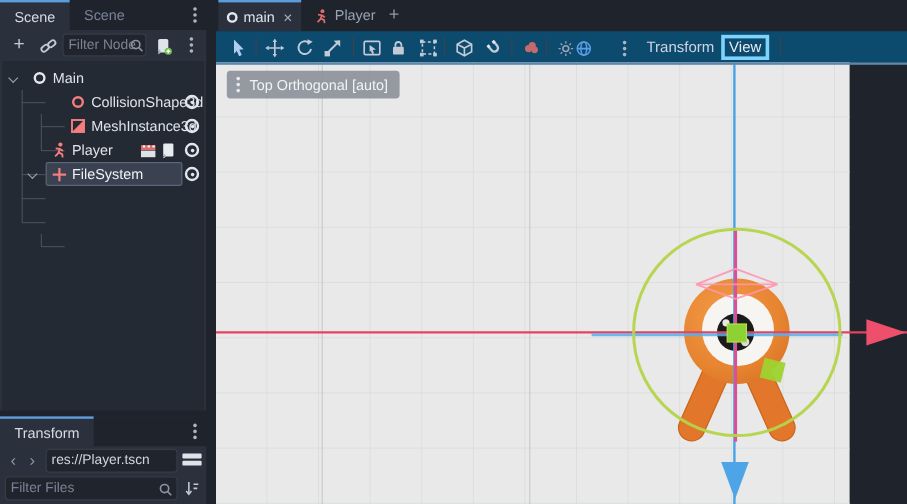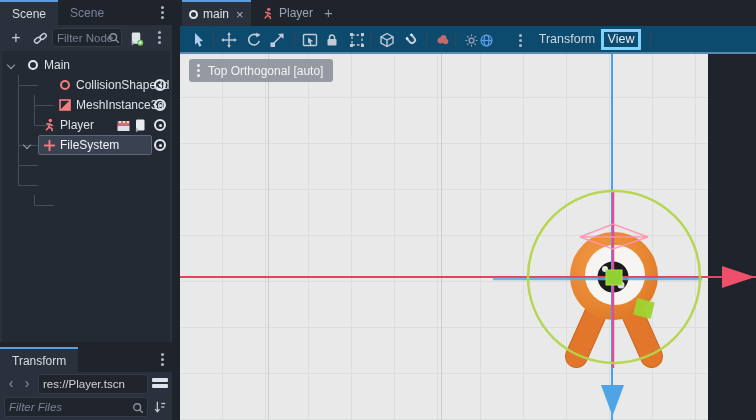--- a/index.html
+++ b/index.html
@@ -218,21 +218,21 @@
         <div class="field" style="left:38px;top:0;width:110px;height:20px;">
           <input type="text" value="res://Player.tscn" style="">
         </div>
         <span class="bars-ic">
             <i></i>
             <i></i>
           </span>
       </div>
       <div style="position:absolute;left:0;top:25px;height:20px;width:100%;">
         <div class="field" style="left:4px;top:0;width:144px;height:20px;">
-          <input type="text" style="padding-right: 34px; font-style: italic;" placeholder="Filter Files">
+          <input type="text" style="padding-right: 34px;" placeholder="Filter Files">
           <svg style="position:absolute;right:3px;top:4px;" width="12" height="12" viewBox="0 0 14 14">
               <circle cx="6" cy="6" r="4" fill="none" stroke="#8a93a3" stroke-width="1.6"></circle>
               <line x1="9" y1="9" x2="12.5" y2="12.5" stroke="#8a93a3" stroke-width="1.6"></line>
             </svg>
         </div>
         <svg style="position:absolute;right:5px;top:3px;" width="14" height="14" viewBox="0 0 16 16">
             <g stroke="#c3cad6" stroke-width="1.5">
               <line x1="5" y1="2" x2="5" y2="13"></line>
               <polyline points="2.5,10.5 5,13.5 7.5,10.5" fill="none"></polyline>
               <line x1="9.5" y1="4" x2="14" y2="4"></line>

